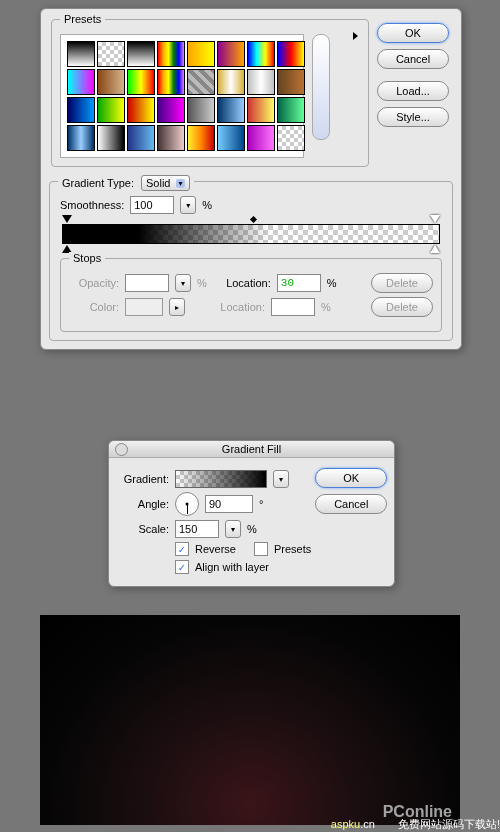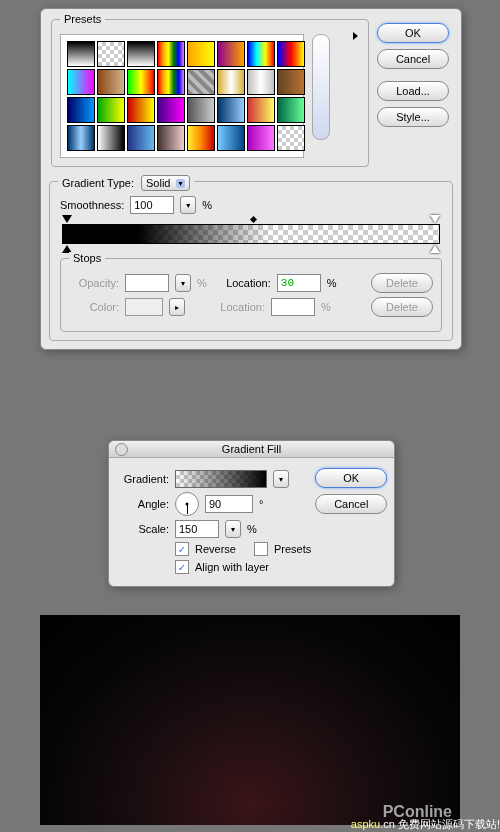--- a/index.html
+++ b/index.html
@@ -183,14 +183,14 @@
     </div>
   </div>
 </div>
 
 <div class="img3">
   <span class="wm">PConline</span>
 </div>
 
 <div class="foot">
   <span style="color:#ff7"><span>aspku</span></span><span>.cn</span>
-  <span style="margin-left:0">免费网站源码下载站!</span>
+  <span style="margin-left:20px">免费网站源码下载站!</span>
 </div>
 
 </body></html>

